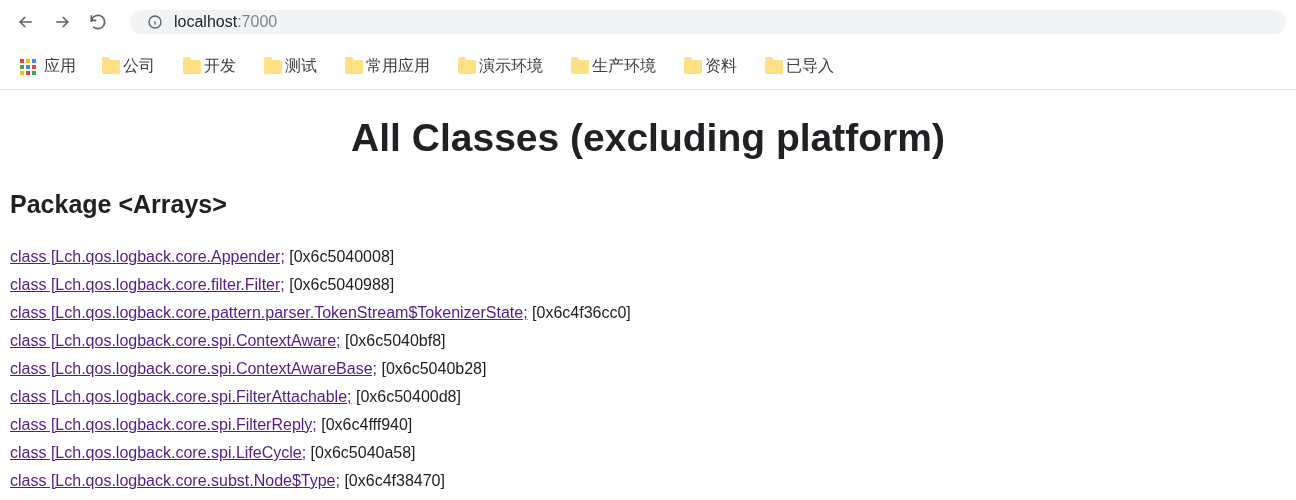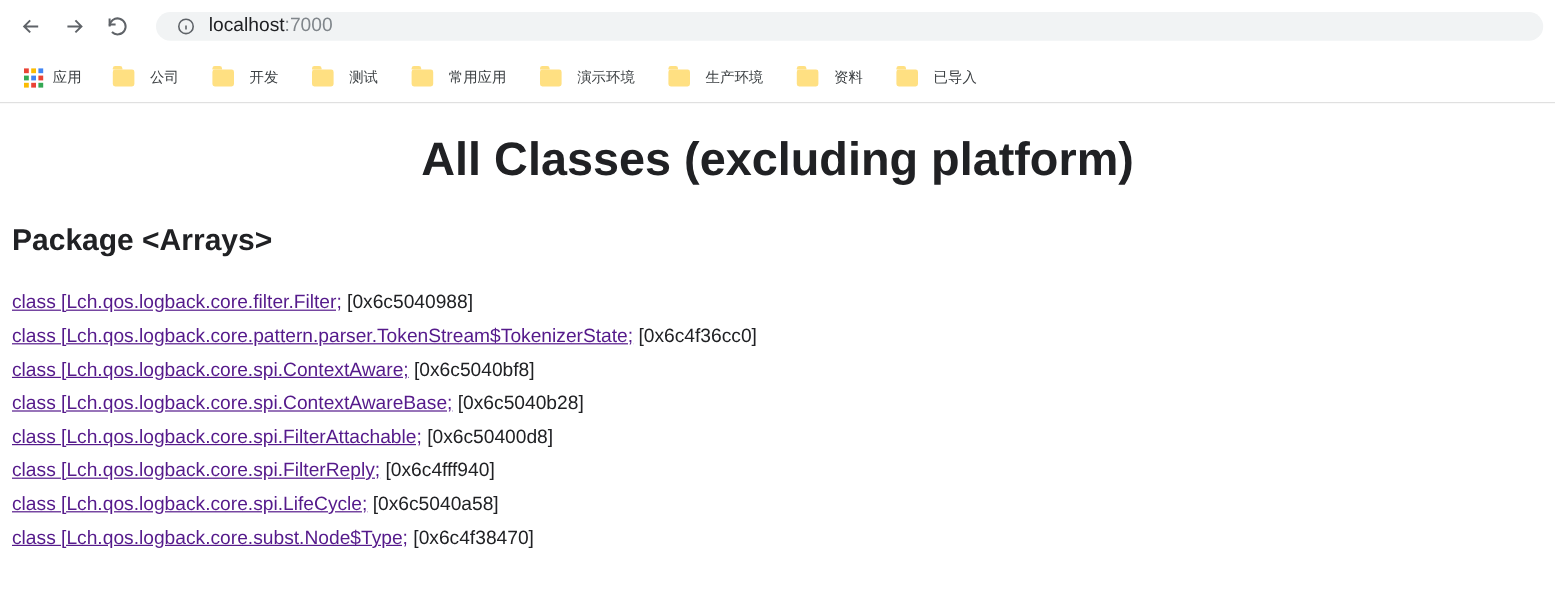--- a/index.html
+++ b/index.html
@@ -15,24 +15,24 @@
     .url-text { font-size: 16px; color: #202124; }
     .url-text .port { color: #80868b; }
     
     .bookmarks-bar { display: flex; align-items: center; padding: 6px 10px; gap: 4px; border-bottom: 1px solid #e0e0e0; }
     .apps-btn { display: flex; align-items: center; gap: 8px; padding: 6px 10px; border-radius: 4px; cursor: pointer; }
     .apps-grid { display: grid; grid-template-columns: repeat(3,4px); grid-template-rows: repeat(3,4px); gap: 2px; }
     .apps-grid span:nth-child(1){background:#ea4335;} .apps-grid span:nth-child(2){background:#fbbc04;} .apps-grid span:nth-child(3){background:#4285f4;}
     .apps-grid span:nth-child(4){background:#34a853;} .apps-grid span:nth-child(5){background:#4285f4;} .apps-grid span:nth-child(6){background:#ea4335;}
     .apps-grid span:nth-child(7){background:#fbbc04;} .apps-grid span:nth-child(8){background:#ea4335;} .apps-grid span:nth-child(9){background:#34a853;}
     
-    .bookmark-item { display: flex; align-items: center; gap: 13px; padding: 6px 12px; border-radius: 4px; cursor: pointer; }
+    .bookmark-item { display: flex; align-items: center; gap: 3px; padding: 6px 12px; border-radius: 4px; cursor: pointer; }
     .folder-icon { width: 18px; height: 14px; background: #ffe082; border-radius: 2px; position: relative; }
     .folder-icon::before { content:""; position:absolute; top:-3px; left:0; width:8px; height:3px; background:#ffe082; border-radius:2px 2px 0 0; }
-    .bookmark-label { font-size: 12px; color: #3c4043; }
+    .bookmark-label { font-size: 16px; color: #3c4043; }
     
     .content { padding: 16px 10px; }
     .page-title { font-size: 39px; font-weight: bold; text-align: center; margin: 10px 0 30px; }
     .package-title { font-size: 25px; font-weight: bold; margin: 18px 0 24px; }
     .class-list { line-height: 1.75; font-size: 16px; }
     .class-row { }
     .class-link { color: #551a8b; text-decoration: underline; cursor: pointer; }
     .class-hex { color: #202124; }
   </style>
 </head>
@@ -116,20 +116,21 @@
     <div class="bookmark-item">
       <span class="folder-icon"></span>
       <span class="bookmark-label">已导入</span>
     </div>
   </div>
 
 <div class="content">
   <h1 class="page-title">All Classes (excluding platform)</h1>
   <h2 class="package-title">Package &lt;Arrays&gt;</h2>
   <div class="class-list" id="class-list">
+      <div class="class-row"><a class="class-link">class [Lch.qos.logback.core.Appender;</a><span class="class-hex"> [0x6c5040008]</span></div>
       <div class="class-row"><a class="class-link">class [Lch.qos.logback.core.filter.Filter;</a><span class="class-hex"> [0x6c5040988]</span></div>
       <div class="class-row"><a class="class-link">class [Lch.qos.logback.core.pattern.parser.TokenStream$TokenizerState;</a><span class="class-hex"> [0x6c4f36cc0]</span></div>
       <div class="class-row"><a class="class-link">class [Lch.qos.logback.core.spi.ContextAware;</a><span class="class-hex"> [0x6c5040bf8]</span></div>
       <div class="class-row"><a class="class-link">class [Lch.qos.logback.core.spi.ContextAwareBase;</a><span class="class-hex"> [0x6c5040b28]</span></div>
       <div class="class-row"><a class="class-link">class [Lch.qos.logback.core.spi.FilterAttachable;</a><span class="class-hex"> [0x6c50400d8]</span></div>
       <div class="class-row"><a class="class-link">class [Lch.qos.logback.core.spi.FilterReply;</a><span class="class-hex"> [0x6c4fff940]</span></div>
       <div class="class-row"><a class="class-link">class [Lch.qos.logback.core.spi.LifeCycle;</a><span class="class-hex"> [0x6c5040a58]</span></div>
       <div class="class-row"><a class="class-link">class [Lch.qos.logback.core.subst.Node$Type;</a><span class="class-hex"> [0x6c4f38470]</span></div>
     </div>
 </div>

